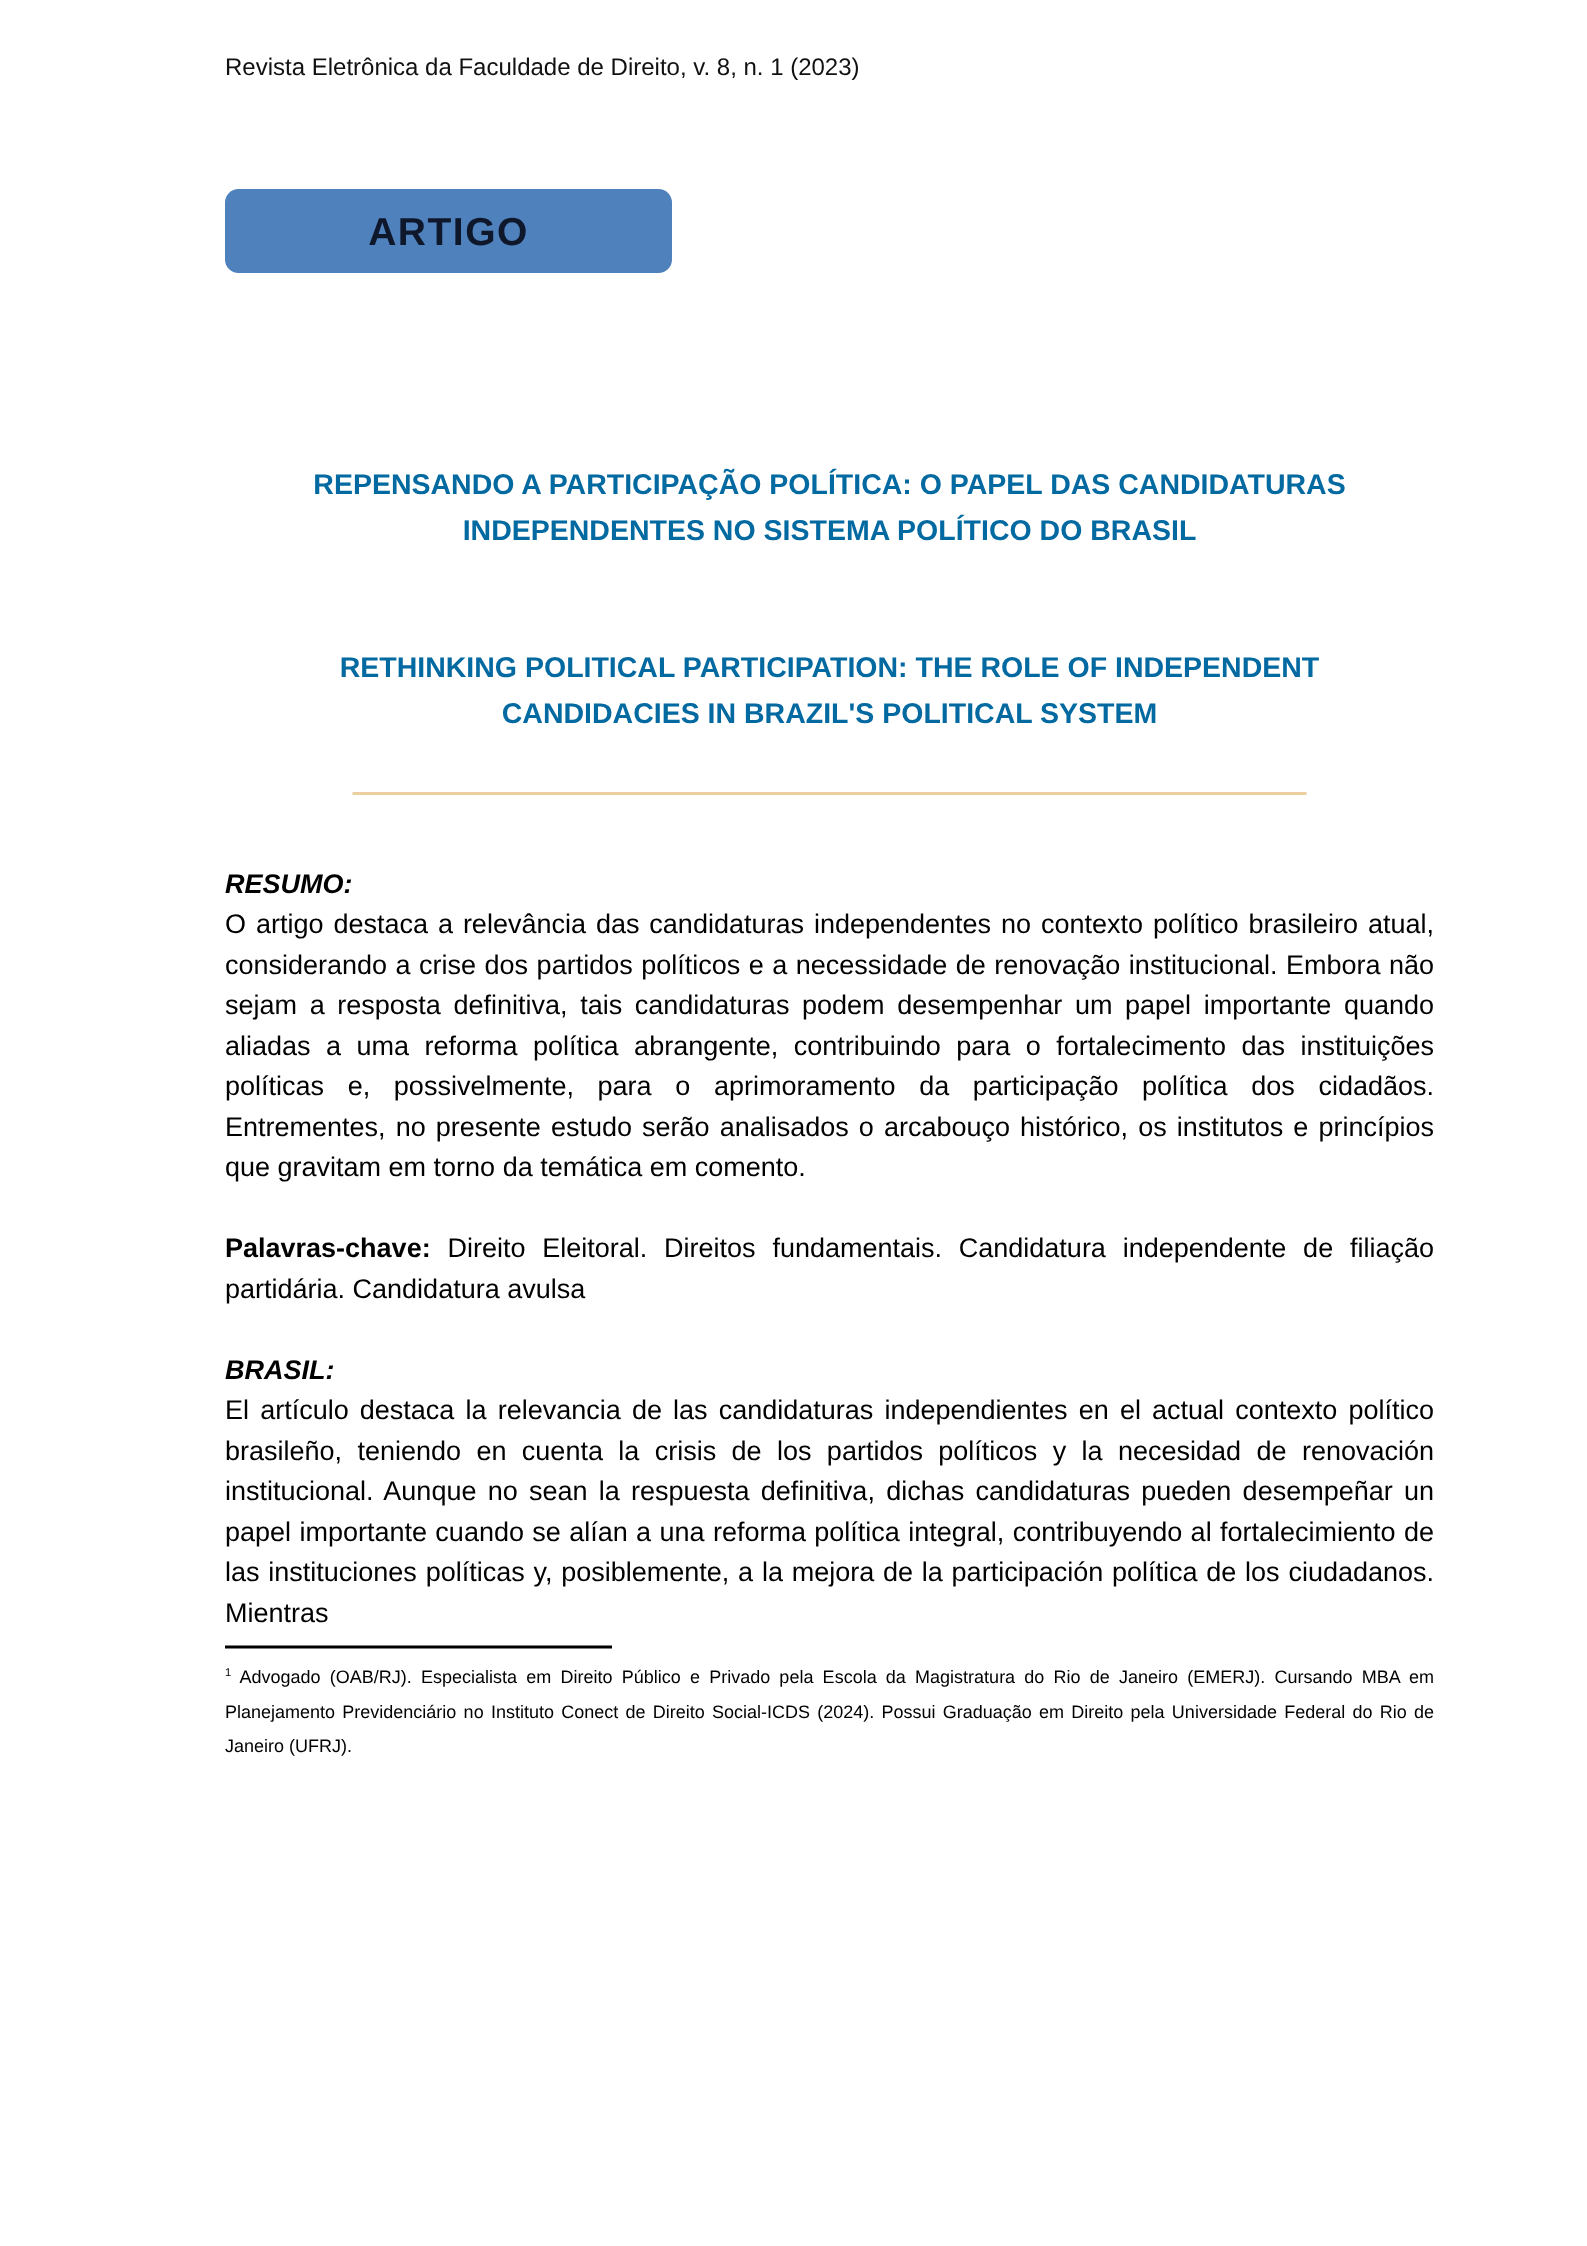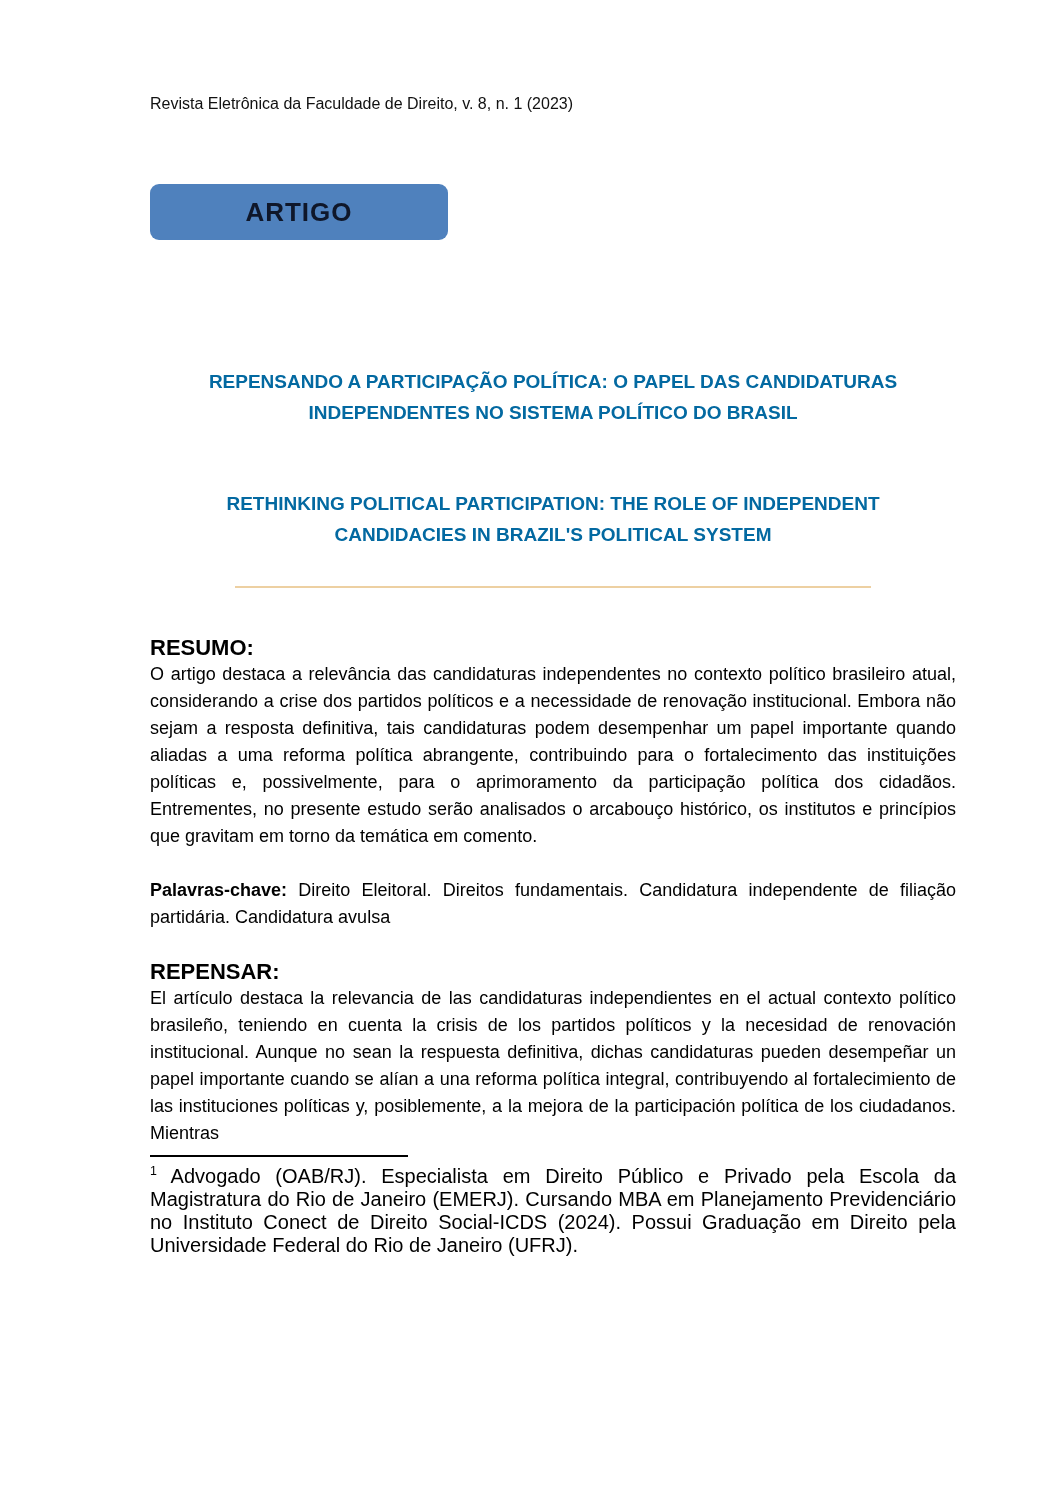--- a/index.html
+++ b/index.html
@@ -10,22 +10,21 @@
     background:#ffffff;
     font-family:"Liberation Sans","DejaVu Sans",sans-serif;
     color:#000;
     overflow:hidden;
   }
   .content{
     position:absolute;
     left:150px;
     top:0;
     width:806px;
-    padding-top:62px;
-    margin-top:32px;
+    padding-top:36px;
   }
   .journal-header{
     font-size:16px;
     line-height:20px;
     color:#111;
   }
   .badge{
     margin-top:70px;
     width:298px;
     height:56px;
@@ -63,41 +62,42 @@
     text-align:center;
     font-size:18px;
     line-height:27px;
   }
   sup{
     font-size:62%;
     vertical-align:super;
     line-height:0;
   }
   .para-heading{
-    font-size:22px;
+    font-size:18px;
     line-height:27px;
     font-weight:bold;
+    font-style:italic;
   }
   .para{
     font-size:18px;
     line-height:27px;
     text-align:justify;
   }
   .bold{font-weight:bold;}
   .mt-resumo{margin-top:46px;}
   .mt-block{margin-top:27px;}
   .footnote-sep{
     margin-top:8px;
     width:258px;
     height:0;
     border-top:2px solid #000;
   }
   .footnote{
     margin-top:8px;
-    font-size:20px;
+    font-size:12px;
     line-height:23px;
     text-align:justify;
   }
 </style>
 </head>
 <body>
 
 <div class="page">
   <div class="content">
 
@@ -115,21 +115,21 @@
 
     <div class="para-heading mt-resumo">RESUMO:</div>
 
     <div class="para">O artigo destaca a relevância das candidaturas independentes no contexto político brasileiro atual, considerando a crise dos partidos políticos e a necessidade de renovação institucional. Embora não sejam a resposta definitiva, tais candidaturas podem desempenhar um papel importante quando aliadas a uma reforma política abrangente, contribuindo para o fortalecimento das instituições políticas e, possivelmente, para o aprimoramento da participação política dos cidadãos. Entrementes, no presente estudo serão analisados o arcabouço histórico, os institutos e princípios que gravitam em torno da temática em comento.</div>
 
     <div class="para mt-block">
       <span class="bold">Palavras-chave:</span>
       <span>Direito Eleitoral. Direitos fundamentais. Candidatura independente de filiação partidária. Candidatura avulsa</span>
     </div>
 
-    <div class="para-heading mt-block">REPENSAR:</div>
+    <div class="para-heading mt-block">BRASIL:</div>
 
     <div class="para">El artículo destaca la relevancia de las candidaturas independientes en el actual contexto político brasileño, teniendo en cuenta la crisis de los partidos políticos y la necesidad de renovación institucional. Aunque no sean la respuesta definitiva, dichas candidaturas pueden desempeñar un papel importante cuando se alían a una reforma política integral, contribuyendo al fortalecimiento de las instituciones políticas y, posiblemente, a la mejora de la participación política de los ciudadanos. Mientras</div>
 
     <div class="footnote-sep"></div>
 
     <div class="footnote"><sup>1</sup>
       <span>Advogado (OAB/RJ). Especialista em Direito Público e Privado pela Escola da Magistratura do Rio de Janeiro (EMERJ). Cursando MBA em Planejamento Previdenciário no Instituto Conect de Direito Social-ICDS (2024). Possui Graduação em Direito pela Universidade Federal do Rio de Janeiro (UFRJ).</span>
     </div>
 
   </div>

